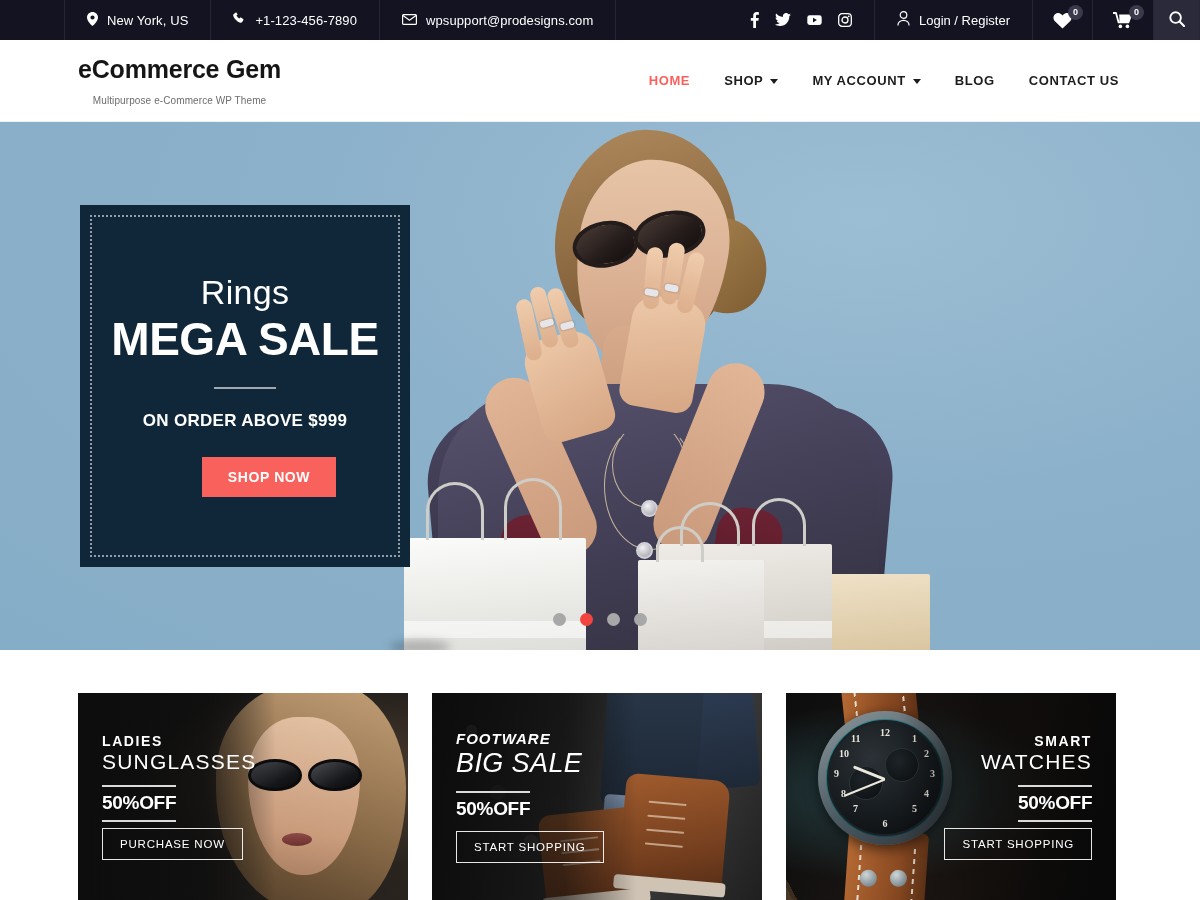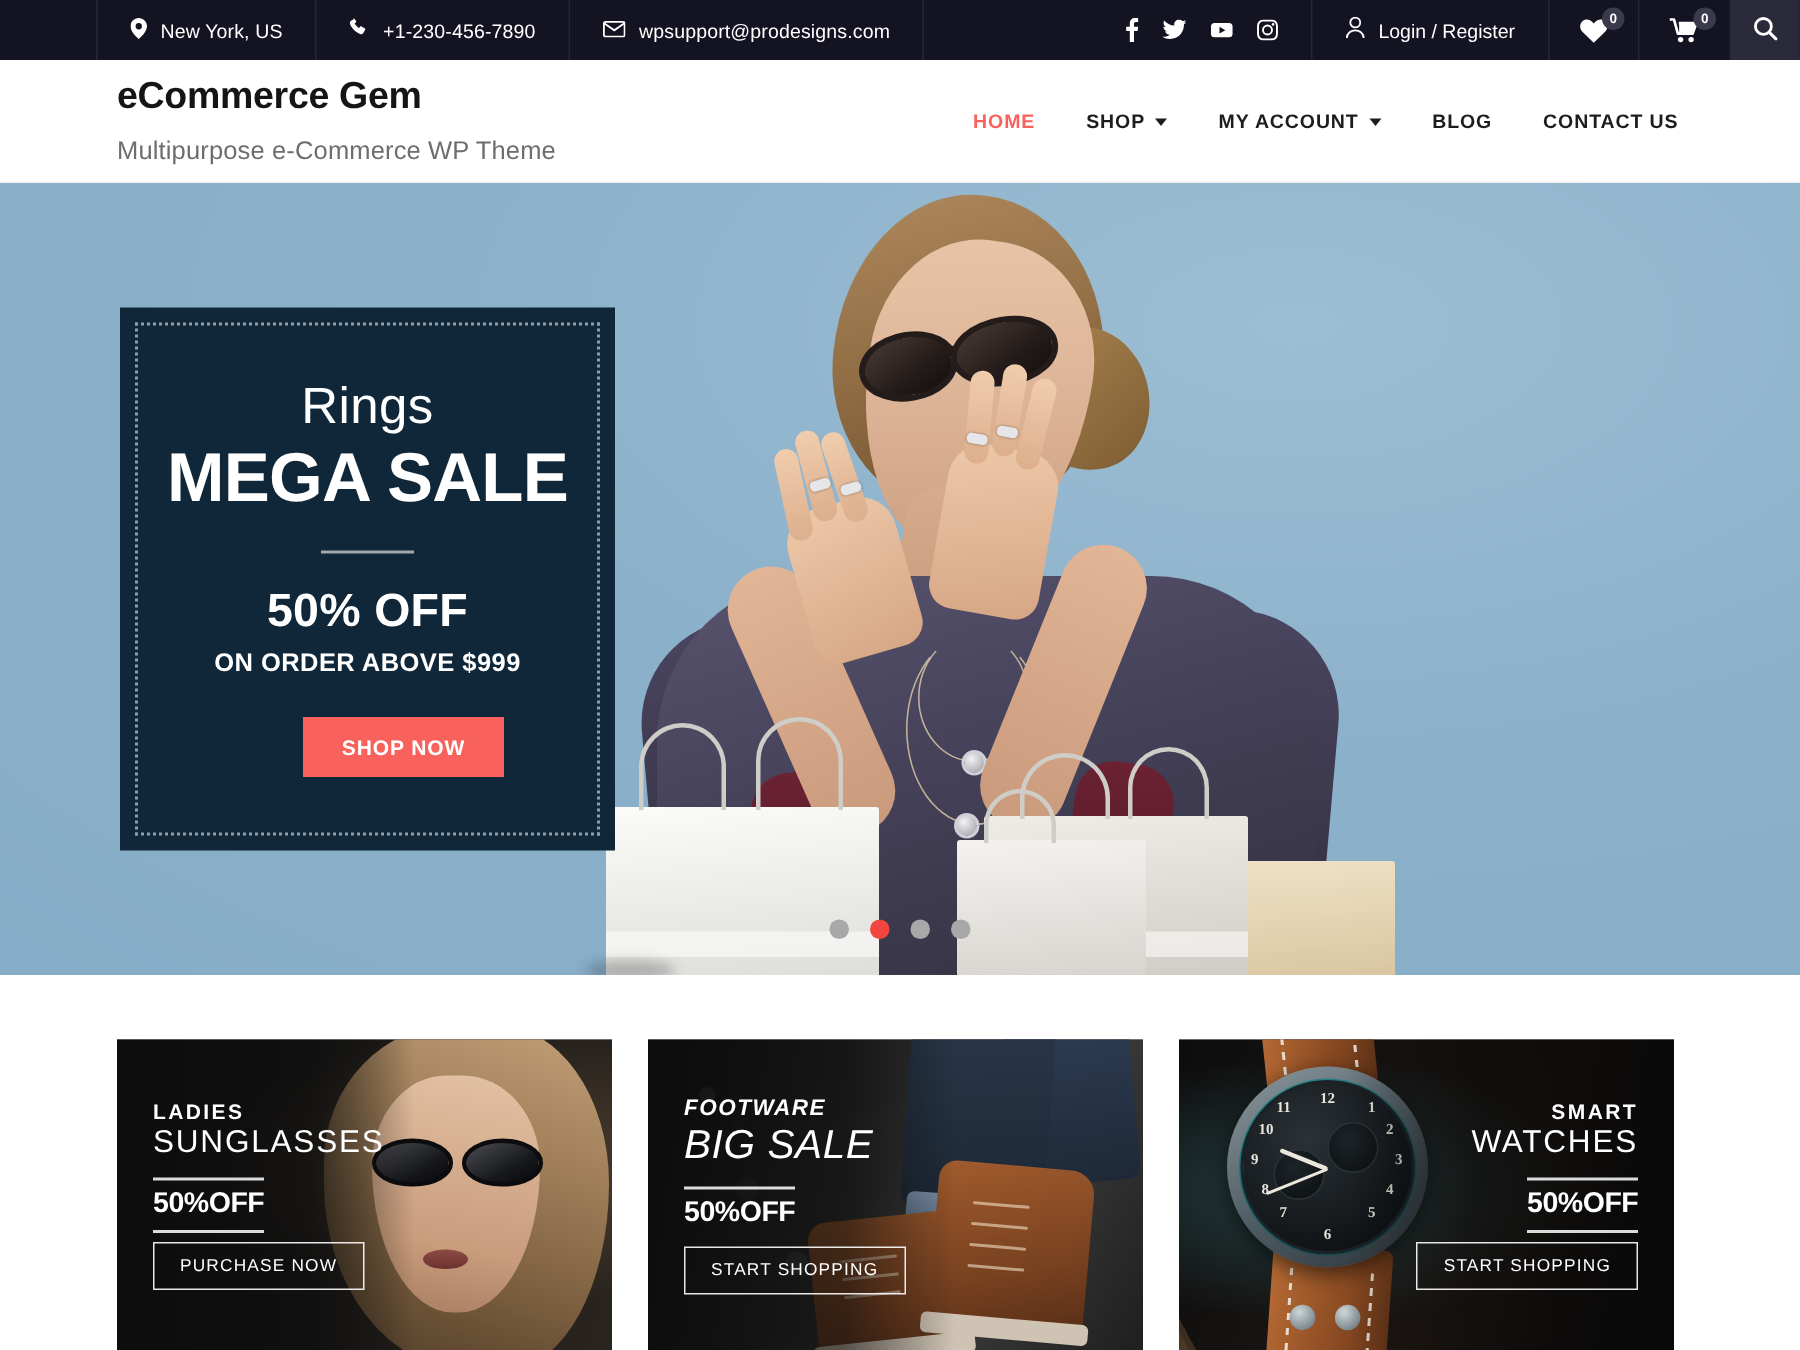--- a/index.html
+++ b/index.html
@@ -65,21 +65,21 @@
     padding:0 64px 0 78px;
     border-bottom:1px solid #f0f0f0;
     gap:20px;
   }
   .brand{ display:flex; flex-direction:column; justify-content:center; }
   .brand-title{
     font-size:25px; font-weight:bold; color:#151515;
     letter-spacing:-.2px; line-height:1.15;
   }
   .brand-sub{
-    font-size:17px; color:#6d6d6d; margin-top:12px; letter-spacing:.1px;
+    font-size:10px; color:#6d6d6d; margin-top:12px; letter-spacing:.1px;text-align:center;
   }
   .nav{ margin-left:auto; display:flex; align-items:center; gap:0; }
   .nav-item{
     display:flex; align-items:center; gap:7px;
     font-size:13px; font-weight:bold; letter-spacing:.6px;
     color:#1d1d1d; padding:0 17px; cursor:pointer;
     text-transform:uppercase;
     justify-content:center;
   }
   .nav-item.active{ color:#f9615c; }
@@ -483,21 +483,21 @@
       </span>
       <span>New York, US</span>
     </div>
 
     <div class="tb-item">
       <span>
         <svg width="13" height="13" viewBox="0 0 13 13">
             <path d="M3 0.6 1 1.8C0.3 2.3 0 3.1 0.3 3.9c1 2.9 3.9 5.8 6.8 6.8 0.8 0.3 1.6 0 2.1-0.7l1.2-2c0.2-0.4 0.1-0.9-0.3-1.1L8 5.6c-0.4-0.2-0.8-0.1-1 0.2l-0.6 0.8C5.3 6 4 4.7 3.4 3.6l0.8-0.6c0.3-0.2 0.4-0.6 0.2-1L3.1 0.3C2.9 0 2.4 0 3 0.6z" fill="#fff"></path>
           </svg>
       </span>
-      <span>+1-230-456-7890</span>
+      <span>+1-123-456-7890</span>
     </div>
 
     <div class="tb-item">
       <span>
         <svg width="15" height="11" viewBox="0 0 15 11">
             <rect x="0.6" y="0.6" width="13.8" height="9.8" rx="1" fill="none" stroke="#fff" stroke-width="1.2"></rect>
             <path d="M1 1.6 7.5 6.2 14 1.6" fill="none" stroke="#fff" stroke-width="1.2"></path>
           </svg>
       </span>
       <span>wpsupport@prodesigns.com</span>
@@ -670,21 +670,20 @@
     </div>
     <div class="shadowblob" style="left:10px;bottom:-4px;"></div>
   </div>
 
   <div class="hero-box">
     <div class="hero-box-inner"></div>
     <div class="hero-content">
       <div class="h-rings">Rings</div>
       <div class="h-mega">MEGA SALE</div>
       <div class="h-rule"></div>
-      <div class="h-off">50% OFF</div>
       <div class="h-order">ON ORDER ABOVE $999</div>
       <button class="h-btn">SHOP NOW</button>
     </div>
   </div>
 
   <div class="dots">
     <span class="dot"></span>
     <span class="dot active"></span>
     <span class="dot"></span>
     <span class="dot"></span>

